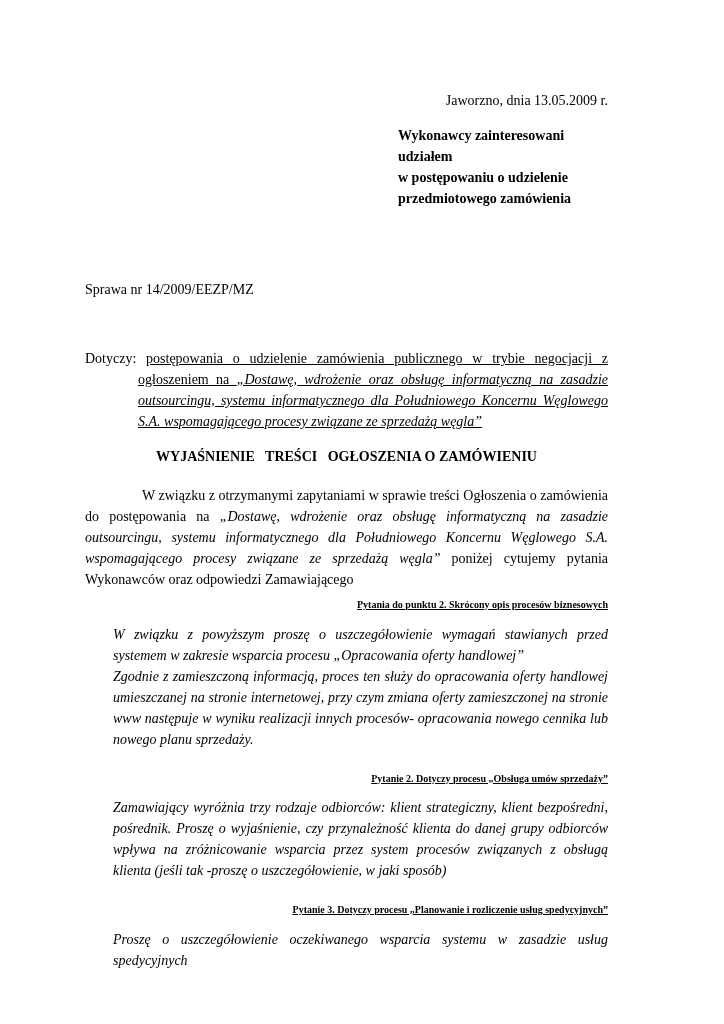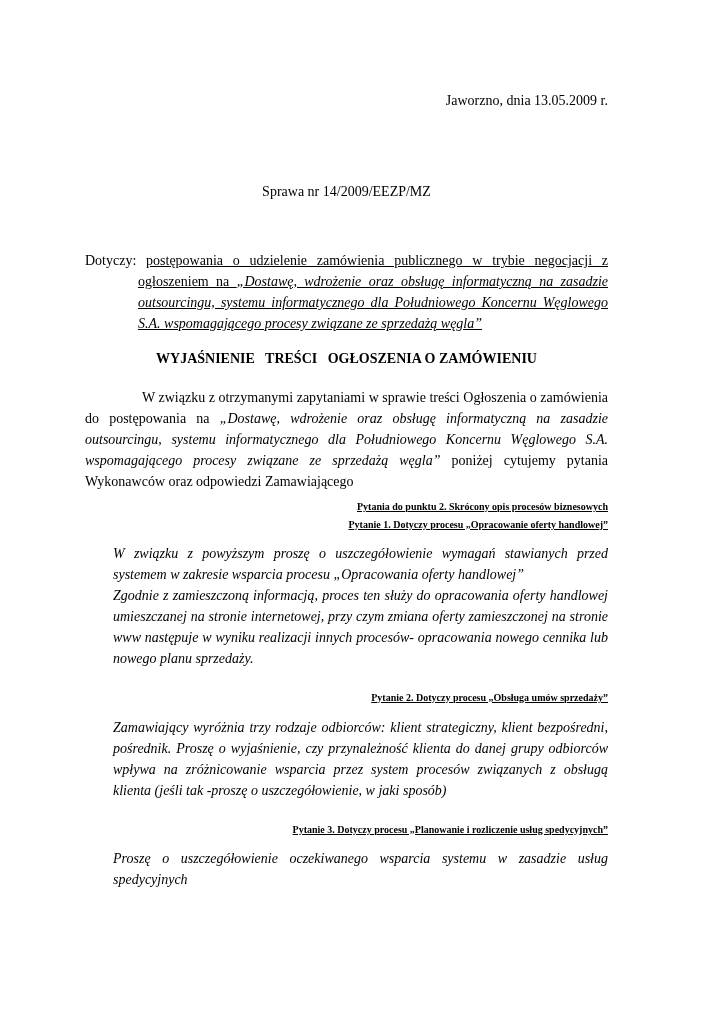--- a/index.html
+++ b/index.html
@@ -22,21 +22,21 @@
   }
   .date-line {
     text-align: right;
   }
   .addressee {
     margin-top: 14px;
     margin-left: 313px;
     font-weight: bold;
   }
   .case-number {
-    text-align: center;
+    text-align: left;
     margin-top: 70px;
   }
   .subject {
     margin-top: 48px;
     padding-left: 53px;
     text-indent: -53px;
     text-align: justify;
   }
   .subject .underlined {
     text-decoration: underline;
@@ -80,32 +80,36 @@
     margin: 0;
   }
 </style>
 </head>
 <body>
 
 <div class="page">
 
   <div class="date-line">Jaworzno, dnia 13.05.2009 r.</div>
 
+  <div class="addressee">
+    <div>Wykonawcy zainteresowani udziałem</div>
+    <div>w postępowaniu o udzielenie</div>
+    <div>przedmiotowego zamówienia</div>
+  </div>
 
   <div class="case-number">Sprawa nr 14/2009/EEZP/MZ</div>
 
   <p class="subject"><span>Dotyczy:</span> <span class="underlined"><span>postępowania o udzielenie zamówienia publicznego w trybie negocjacji z ogłoszeniem na </span><span class="italic">„Dostawę, wdrożenie oraz obsługę informatyczną na zasadzie outsourcingu, systemu informatycznego dla Południowego Koncernu Węglowego S.A. wspomagającego procesy związane ze sprzedażą węgla”</span></span></p>
 
   <p class="doc-title">WYJAŚNIENIE   TREŚCI   OGŁOSZENIA O ZAMÓWIENIU</p>
 
   <p class="intro"><span>W związku z otrzymanymi zapytaniami w sprawie treści Ogłoszenia o zamówienia do postępowania na </span><span class="italic">„Dostawę, wdrożenie oraz obsługę informatyczną na zasadzie outsourcingu, systemu informatycznego dla Południowego Koncernu Węglowego S.A. wspomagającego procesy związane ze sprzedażą węgla”</span><span> poniżej cytujemy pytania Wykonawców oraz odpowiedzi Zamawiającego</span></p>
 
   <p class="section-heading">Pytania do punktu 2. Skrócony opis procesów biznesowych</p>
 
-  <p class="q-heading">Pytanie 1. Dotyczy procesu „Opracowanie oferty handlowej”</p>
   <div class="q-body">
     <p>W związku z powyższym proszę o uszczegółowienie wymagań stawianych przed systemem w zakresie wsparcia procesu „Opracowania oferty handlowej”</p>
     <p>Zgodnie z zamieszczoną informacją, proces ten służy do opracowania oferty handlowej umieszczanej na stronie internetowej, przy czym zmiana oferty zamieszczonej na stronie www następuje w wyniku realizacji innych procesów- opracowania nowego cennika lub nowego planu sprzedaży.</p>
   </div>
 
   <p class="q-heading spaced">Pytanie 2. Dotyczy procesu „Obsługa umów sprzedaży”</p>
   <div class="q-body">
     <p>Zamawiający wyróżnia trzy rodzaje odbiorców: klient strategiczny, klient bezpośredni, pośrednik. Proszę o wyjaśnienie, czy przynależność klienta do danej grupy odbiorców wpływa na zróżnicowanie wsparcia przez system procesów związanych z obsługą klienta (jeśli tak -proszę o uszczegółowienie, w jaki sposób)</p>
   </div>
 

